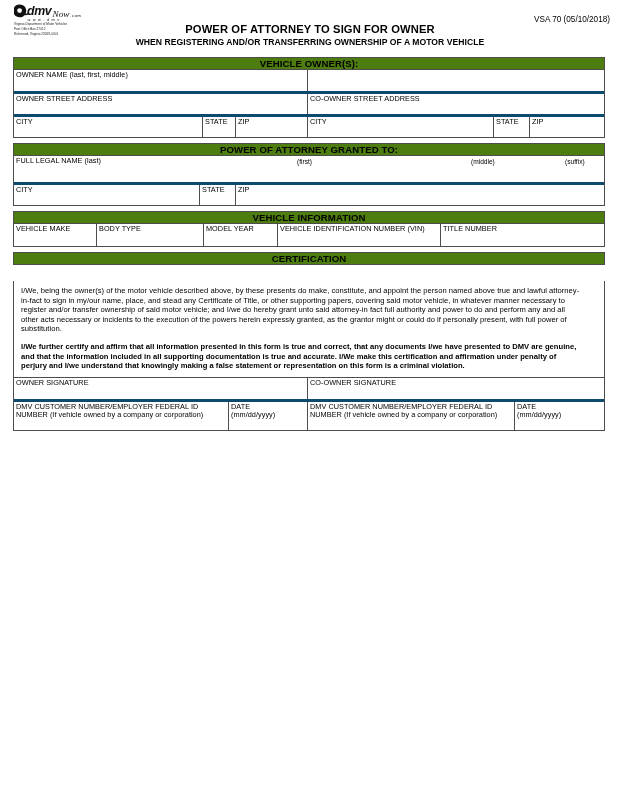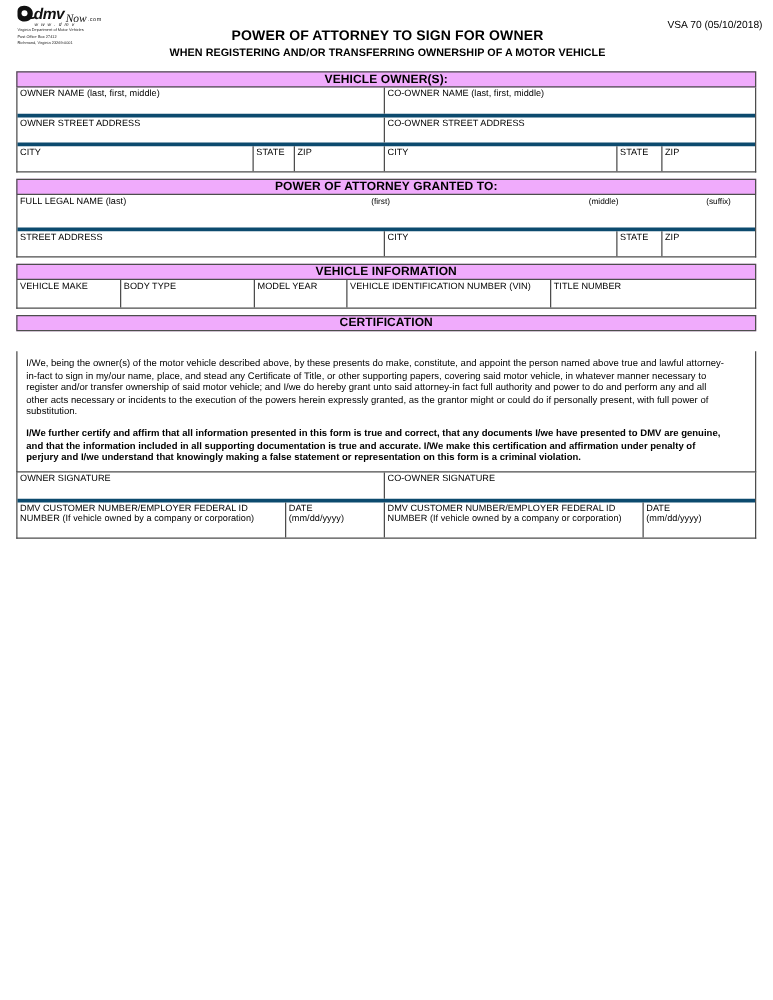--- a/index.html
+++ b/index.html
@@ -73,21 +73,21 @@
 
   
   .form {
     position: absolute;
     left: 13px;
     top: 57px;
     width: 592px;
     box-sizing: border-box;
   }
   .bar {
-    background: #f0abfc;
+    background: #4d7c0f;
     border: 1px solid #4d4d4d;
     height: 13px;
     line-height: 12px;
     text-align: center;
     font-size: 9.6px;
     font-weight: bold;
     letter-spacing: 0.01em;
     box-sizing: border-box;
   }
   .grid {
@@ -174,23 +174,20 @@
 
   <div class="form">
 
     <div class="bar">VEHICLE OWNER(S):</div>
     <div class="grid">
 
       <div class="row">
         <div class="cell" style="width:294px;height:21px;">
           <div class="lbl">OWNER NAME (last, first, middle)</div>
         </div>
-        <div class="cell last" style="width:296px;height:21px;">
-          <div class="lbl">CO-OWNER NAME (last, first, middle)</div>
-        </div>
       </div>
 
       <div class="row">
         <div class="cell" style="width:294px;height:20px;">
           <div class="lbl">OWNER STREET ADDRESS</div>
         </div>
         <div class="cell last" style="width:296px;height:20px;">
           <div class="lbl">CO-OWNER STREET ADDRESS</div>
         </div>
       </div>
@@ -223,23 +220,20 @@
       <div class="row">
         <div class="cell last" style="width:590px;height:26px;">
           <div class="lbl">FULL LEGAL NAME (last)</div>
           <div class="sub" style="left:283px;">(first)</div>
           <div class="sub" style="left:457px;">(middle)</div>
           <div class="sub" style="left:551px;">(suffix)</div>
         </div>
       </div>
 
       <div class="row last">
-        <div class="cell" style="width:294px;height:20px;">
-          <div class="lbl">STREET ADDRESS</div>
-        </div>
         <div class="cell" style="width:186px;height:20px;">
           <div class="lbl">CITY</div>
         </div>
         <div class="cell" style="width:36px;height:20px;">
           <div class="lbl">STATE</div>
         </div>
         <div class="cell last" style="width:74px;height:20px;">
           <div class="lbl">ZIP</div>
         </div>
       </div>

